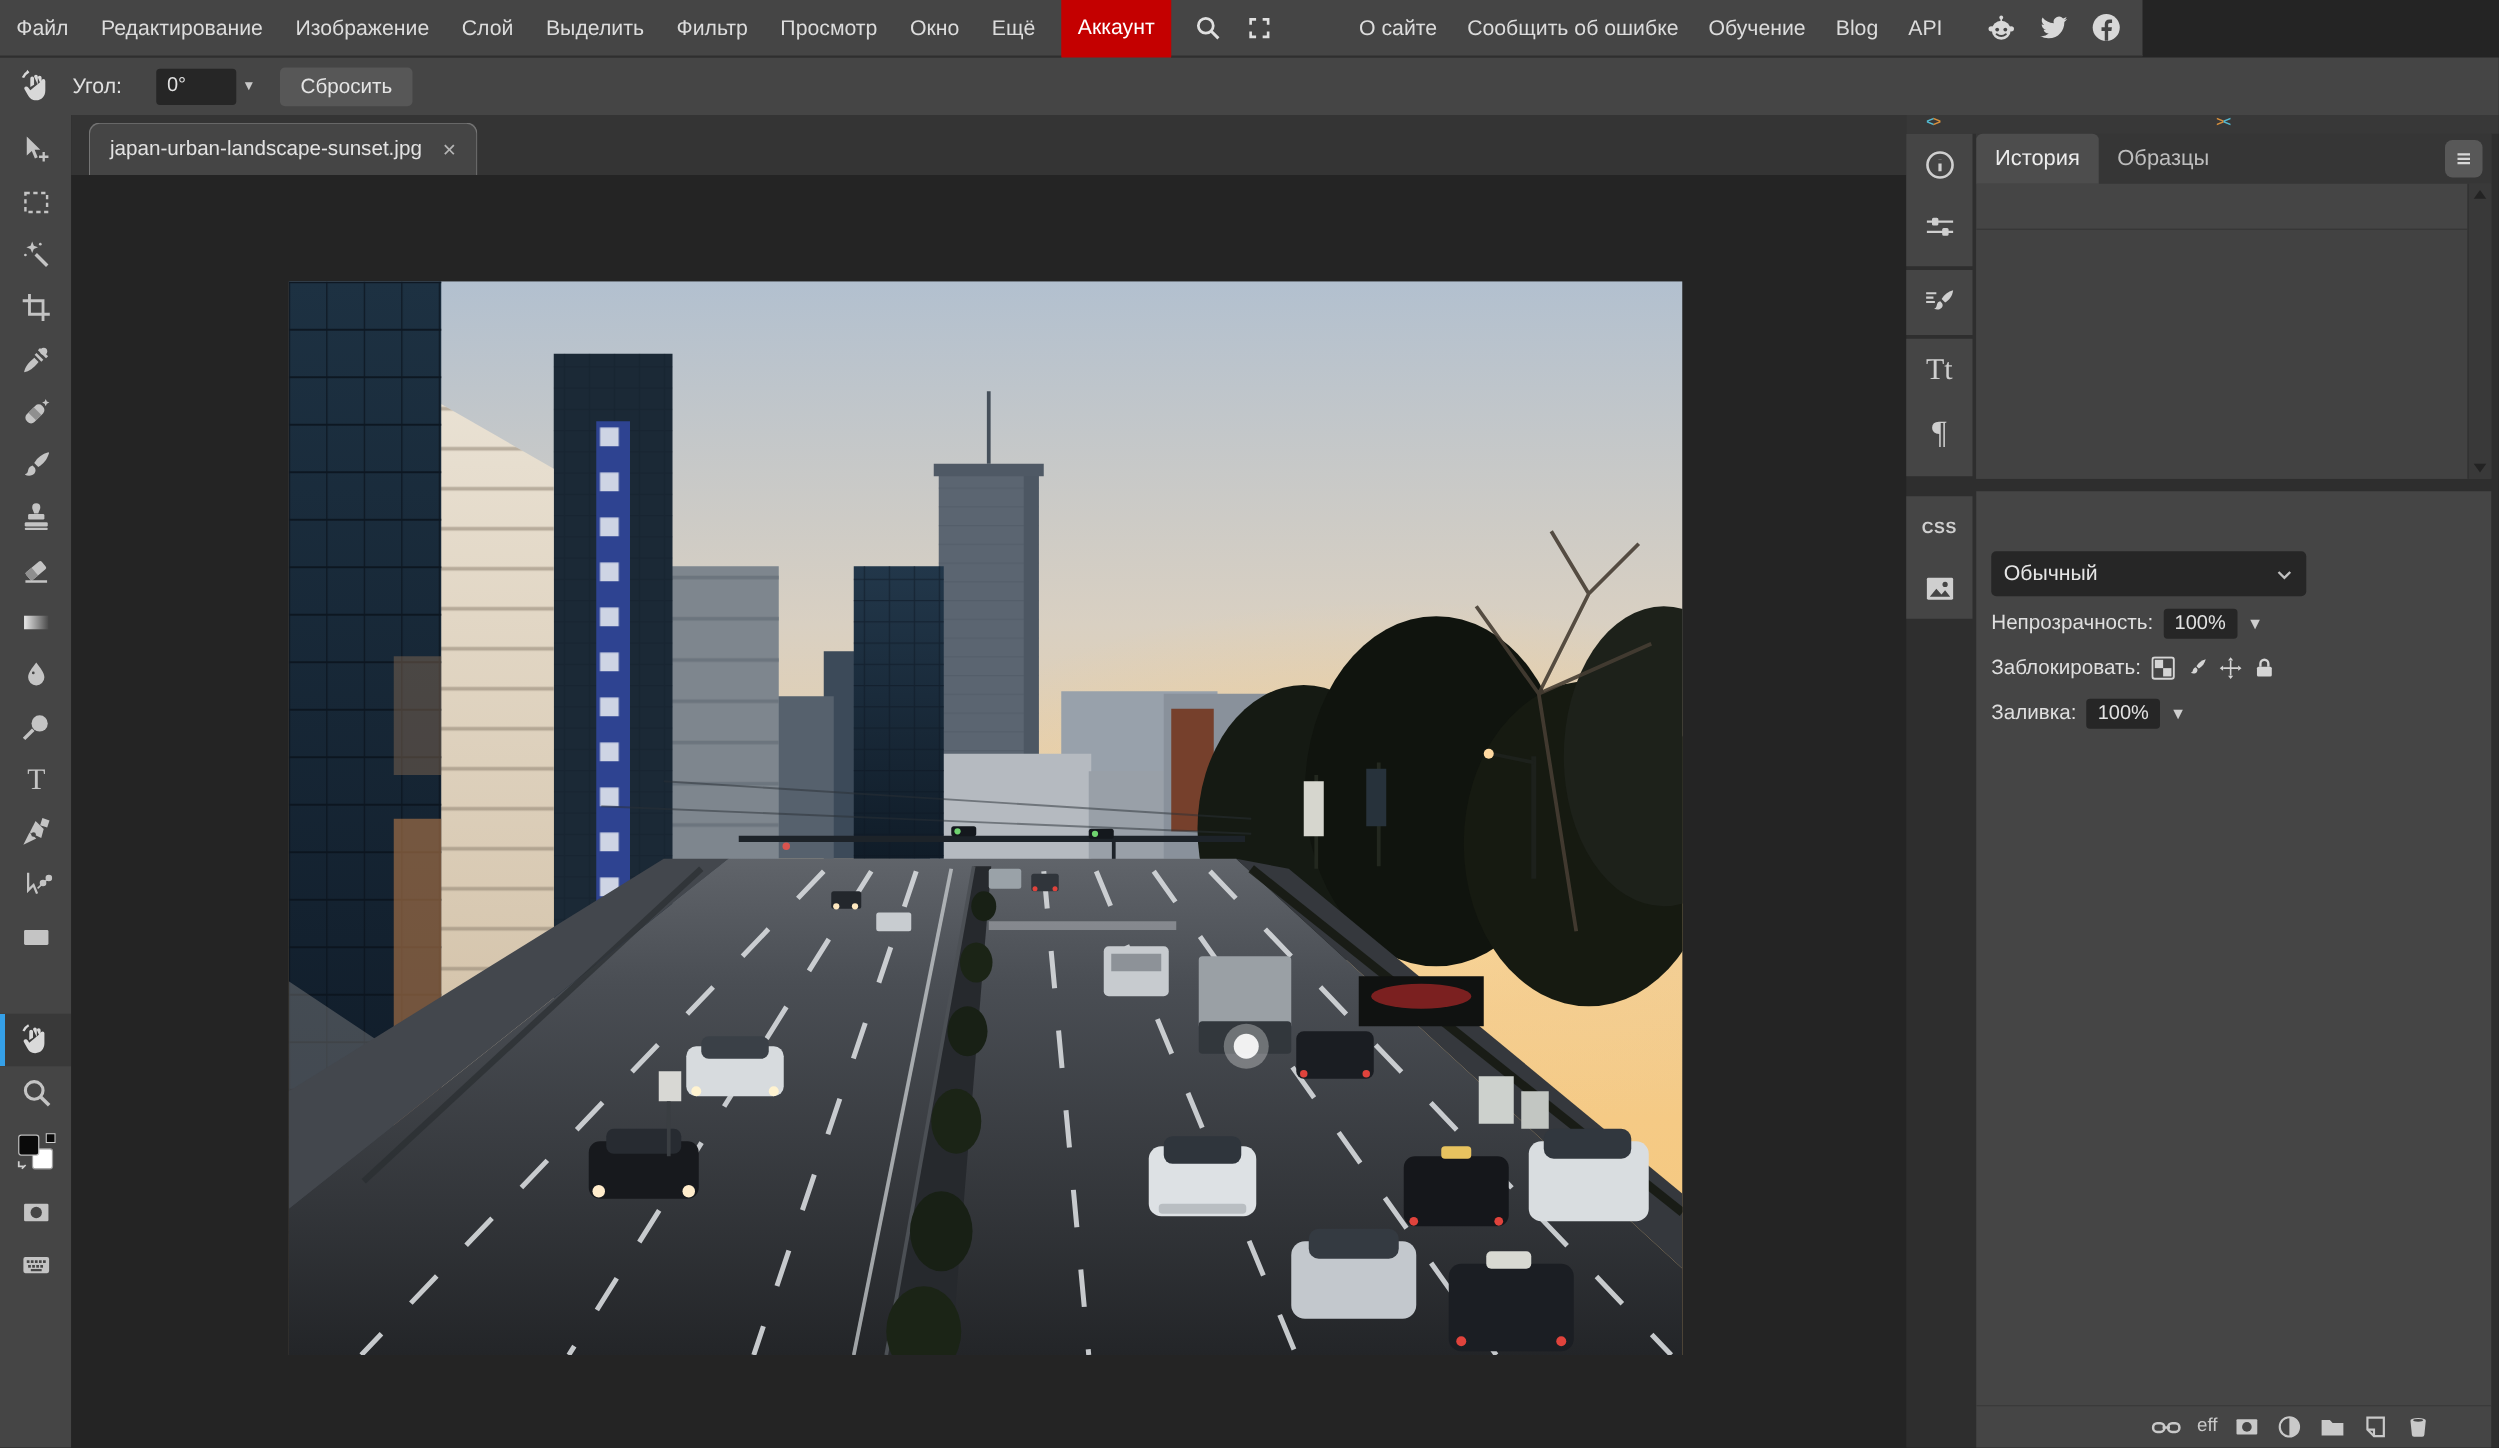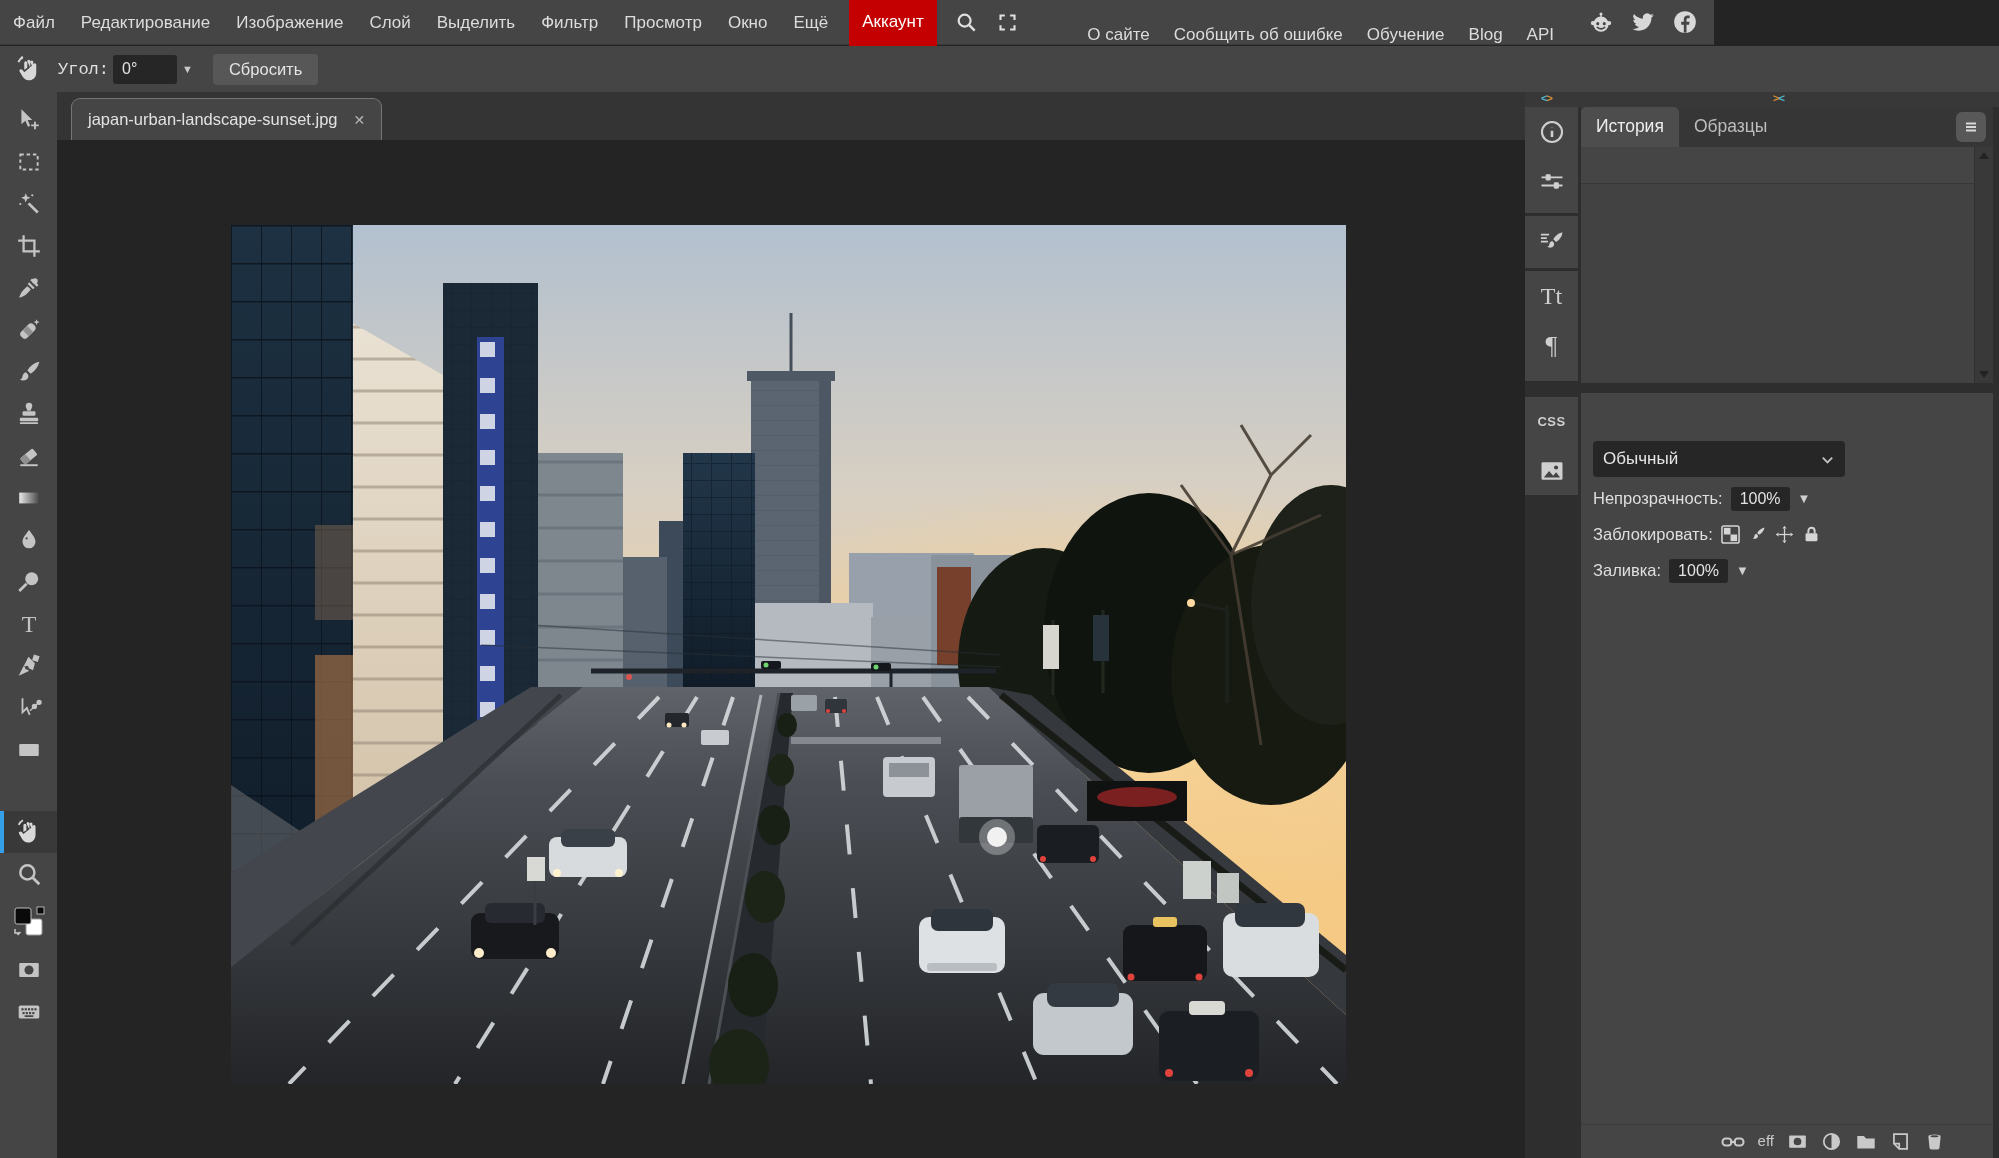--- a/index.html
+++ b/index.html
@@ -9,21 +9,21 @@
   svg { display:block; }
 
   
   #menubar { left:0; top:0; width:1714px; height:45px; background:#454545;
     display:flex; align-items:center; color:#dcdcdc; font-size:17px; border-bottom:1px solid #3a3a3a; }
   .menu-item { padding:0 13px; height:45px; line-height:45px; cursor:default; white-space:nowrap; }
   .account-btn { background:#c40000; color:#fff; border-radius:4px; padding:17px 13px; margin:0 8px; font-size:17px; }
   .bar-icon { margin:0 10px; color:#e0e0e0; }
   #menubar .spacer { flex:1; }
   .right-links { display:flex; align-items:center; margin-right:14px; }
-  .right-links .menu-item { padding:12px 12px; }
+  .right-links .menu-item { padding:0 12px; }
   .social { display:flex; align-items:center; gap:16px; margin-left:8px; margin-right:16px; color:#d8d8d8; }
 
   
   #optionsbar { left:0; top:46px; width:1999px; height:46px; background:#454545;
     display:flex; align-items:center; color:#e0e0e0; font-size:17px; }
   #optionsbar .tool-ico { margin:0 14px 0 14px; color:#d8d8d8; }
   .angle-input { width:64px; height:29px; background:#262626; border:none; border-radius:3px;
     color:#e2e2e2; font-size:16px; padding-left:9px; font-family:"Liberation Sans",sans-serif; }
   .dd-arrow { font-size:11px; color:#c9c9c9; margin-left:5px; }
   .reset-btn { background:#575757; border:none; border-radius:4px; color:#e4e4e4;
@@ -343,21 +343,21 @@
 </div>
 
 <div id="optionsbar" class="abs">
   <span class="tool-ico">
     <svg width="30" height="30" viewBox="0 0 24 24" fill="currentColor">
         <path d="M8.2 12.5V7a1.2 1.2 0 0 1 2.4 0v4m0-5.2a1.2 1.2 0 0 1 2.4 0V11m0-4.6a1.2 1.2 0 0 1 2.4 0V12m0-3.4a1.2 1.2 0 0 1 2.4 0v6.1c0 3.6-2.3 6.3-5.9 6.3-2.7 0-4-1.3-5.4-3.6l-2-3.5c-.5-.8.1-1.8 1-1.8.6 0 1.1.3 1.5.8l1.2 1.6z"></path>
         <path d="M3.5 6.5A7.5 7.5 0 0 1 7 2.6" stroke="currentColor" stroke-width="1.6" fill="none"></path>
         <path d="M6.2 1.4L7.6 3.2 5.4 4z"></path>
       </svg>
   </span>
-  <span style="margin-right:4px;font-family:Liberation Mono, monospace;">Угол:</span>
+  <span style="margin-right:27px;">Угол:</span>
   <input class="angle-input" readonly="" value="0°" style="">
   <span class="dd-arrow">▼</span>
   <button class="reset-btn">Сбросить</button>
 </div>
 
 <div id="tools" class="abs">
   <div class="tool">
       <svg width="26" height="26" viewBox="0 0 24 24" fill="currentColor">
         <path d="M5 2v14l3.7-3.3 2.3 5.6 2.1-.9-2.3-5.5H15z"></path>
         <path d="M17.5 13.5v7M14 17h7" stroke="currentColor" stroke-width="1.7" fill="none"></path>

